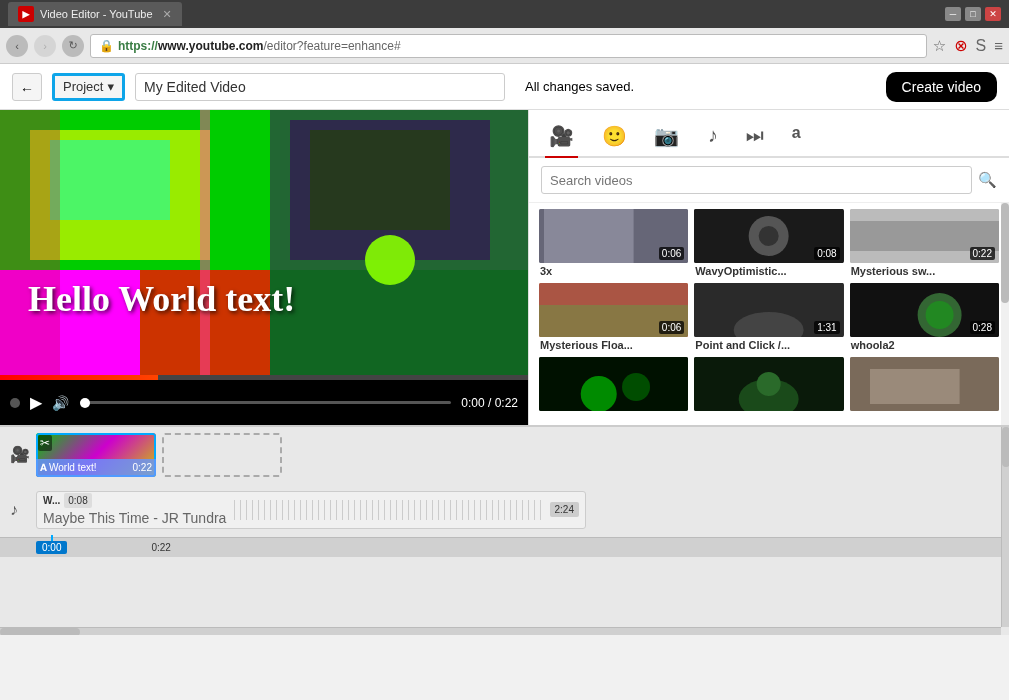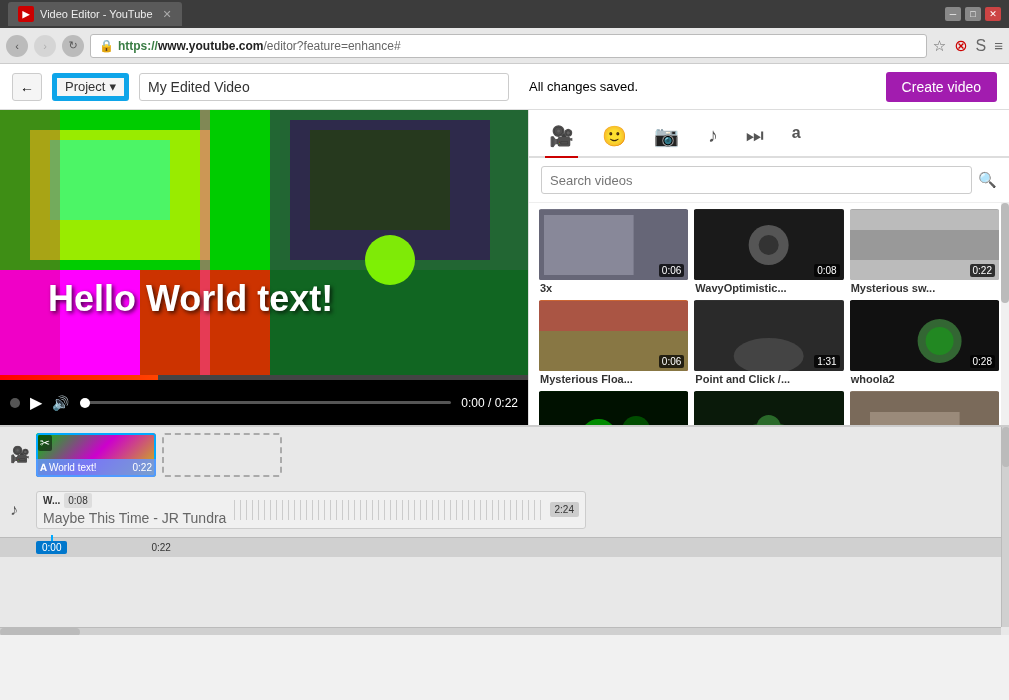--- a/index.html
+++ b/index.html
@@ -43,33 +43,33 @@
     .appbar {
       background: #fff;
       height: 46px;
       display: flex;
       align-items: center;
       padding: 0 12px;
       border-bottom: 1px solid #ddd;
       gap: 10px;
     }
     .back-btn { width: 30px; height: 28px; border: 1px solid #ccc; background: #f5f5f5; border-radius: 3px; cursor: pointer; display: flex; align-items: center; justify-content: center; font-size: 14px; }
-    .project-btn { height: 28px; border: 5px solid #0ea5e9; background: #f5f5f5; border-radius: 3px; cursor: pointer; display: flex; align-items: center; padding: 0 8px; gap: 4px; font-size: 13px; color: #333; }
+    .project-btn { height: 28px; border: 3px solid #0ea5e9; background: #f5f5f5; border-radius: 3px; cursor: pointer; display: flex; align-items: center; padding: 0 8px; gap: 4px; font-size: 13px; color: #333; }
     .project-title-input { height: 28px; border: 1px solid #ccc; border-radius: 3px; padding: 0 8px; font-size: 14px; color: #333; width: 370px; }
     .save-status { flex: 1; color: #000000; font-size: 13px; margin-left: 10px; }
-    .create-btn { background: #a21caf; color: white; border: none; border-radius: 3px; padding: 7px 16px; font-size: 14px; cursor: pointer; font-weight: 500; }
+    .create-btn { background: #000000; color: white; border: none; border-radius: 10px; padding: 7px 16px; font-size: 14px; cursor: pointer; font-weight: 500; }
 
     
     .main { display: flex; height: 315px; background: #fff; }
 
     
     .preview { width: 528px; height: 315px; background: #000; position: relative; flex-shrink: 0; }
     .preview-video { width: 100%; height: 270px; background: linear-gradient(135deg, #00ff00 0%, #ff00ff 20%, #ffff00 40%, #00ffff 60%, #ff0000 80%, #0000ff 100%); position: relative; overflow: hidden; }
     .preview-text {
-      position: absolute; bottom: 60px; left: 48px; color: white; font-size: 36px; font-weight: bold; text-shadow: 2px 2px 4px rgba(0,0,0,0.7);
+      position: absolute; bottom: 60px; left: 28px; color: white; font-size: 36px; font-weight: bold; text-shadow: 2px 2px 4px rgba(0,0,0,0.7); font-family: Liberation Serif, serif;
     }
     .preview-controls {
       background: #000; height: 45px; display: flex; align-items: center; padding: 0 10px; gap: 10px;
     }
     .play-btn { color: white; font-size: 16px; cursor: pointer; }
     .vol-btn { color: white; font-size: 14px; cursor: pointer; }
     .time-text { color: white; font-size: 12px; }
     .progress-bar { flex: 1; height: 3px; background: #555; border-radius: 2px; position: relative; }
     .progress-fill { width: 0%; height: 100%; background: #f00; border-radius: 2px; }
     .progress-dot { width: 10px; height: 10px; border-radius: 50%; background: white; position: absolute; top: -3.5px; left: 0; }
@@ -81,21 +81,21 @@
     .tab-icon.active { color: #222; }
     .tab-icon.active::after { content: ''; position: absolute; bottom: -2px; left: 0; right: 0; height: 2px; background: #cc0000; }
     .search-bar { padding: 8px 12px; display: flex; align-items: center; gap: 6px; border-bottom: 1px solid #eee; }
     .search-input { flex: 1; height: 28px; border: 1px solid #ccc; border-radius: 3px; padding: 0 8px; font-size: 13px; }
     .search-icon { color: #888; font-size: 15px; cursor: pointer; }
 
     
     .thumbs-container { flex: 1; overflow-y: auto; padding: 6px 10px; position: relative; }
     .thumbs-grid { display: grid; grid-template-columns: repeat(3, 1fr); gap: 6px; }
     .thumb-item { position: relative; cursor: pointer; }
-    .thumb-img { width: 100%; height: 71px; background: #333; border-radius: 2px; position: relative; overflow: hidden; display: flex; align-items: center; justify-content: center; }
+    .thumb-img { width: 100%; height: 54px; background: #333; border-radius: 2px; position: relative; overflow: hidden; display: flex; align-items: center; justify-content: center; }
     .thumb-duration { position: absolute; bottom: 3px; right: 4px; background: rgba(0,0,0,0.75); color: white; font-size: 10px; padding: 1px 3px; border-radius: 2px; }
     .thumb-title { font-size: 11px; color: #333; margin-top: 2px; overflow: hidden; text-overflow: ellipsis; white-space: nowrap; padding: 0 1px; font-weight: bold; }
 
     
     .timeline { height: 210px; background: #e8e8e8; border-top: 2px solid #ccc; padding: 0; position: relative; overflow: hidden; }
 
     .timeline-track { display: flex; height: 55px; align-items: center; padding: 0 0 0 36px; position: relative; }
     .track-icon { position: absolute; left: 10px; font-size: 16px; color: #555; }
     .video-clip { background: #555; height: 44px; border-radius: 3px; overflow: hidden; display: flex; align-items: flex-end; position: relative; cursor: pointer; }
     .video-clip-thumb { width: 120px; height: 44px; background: linear-gradient(135deg, #00cc00 0%, #cc00cc 50%, #cccc00 100%); }

